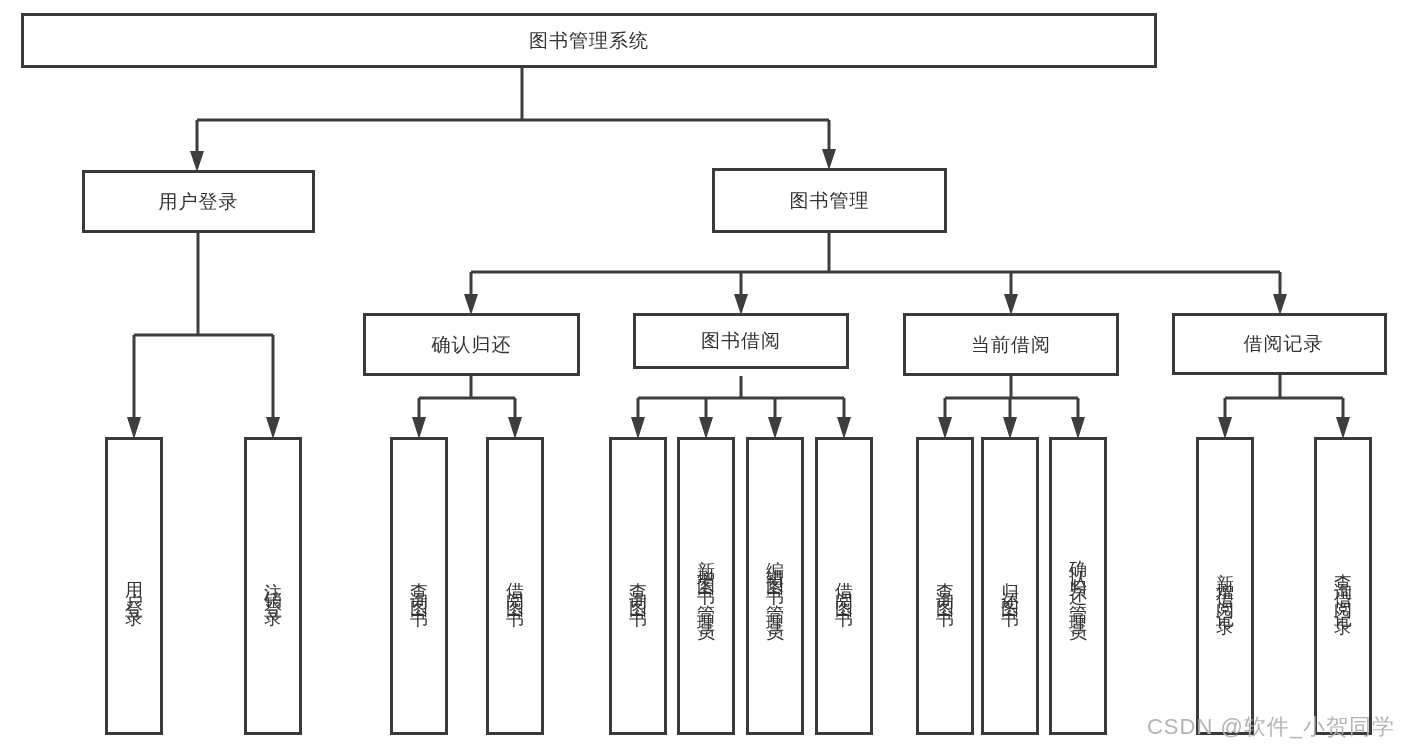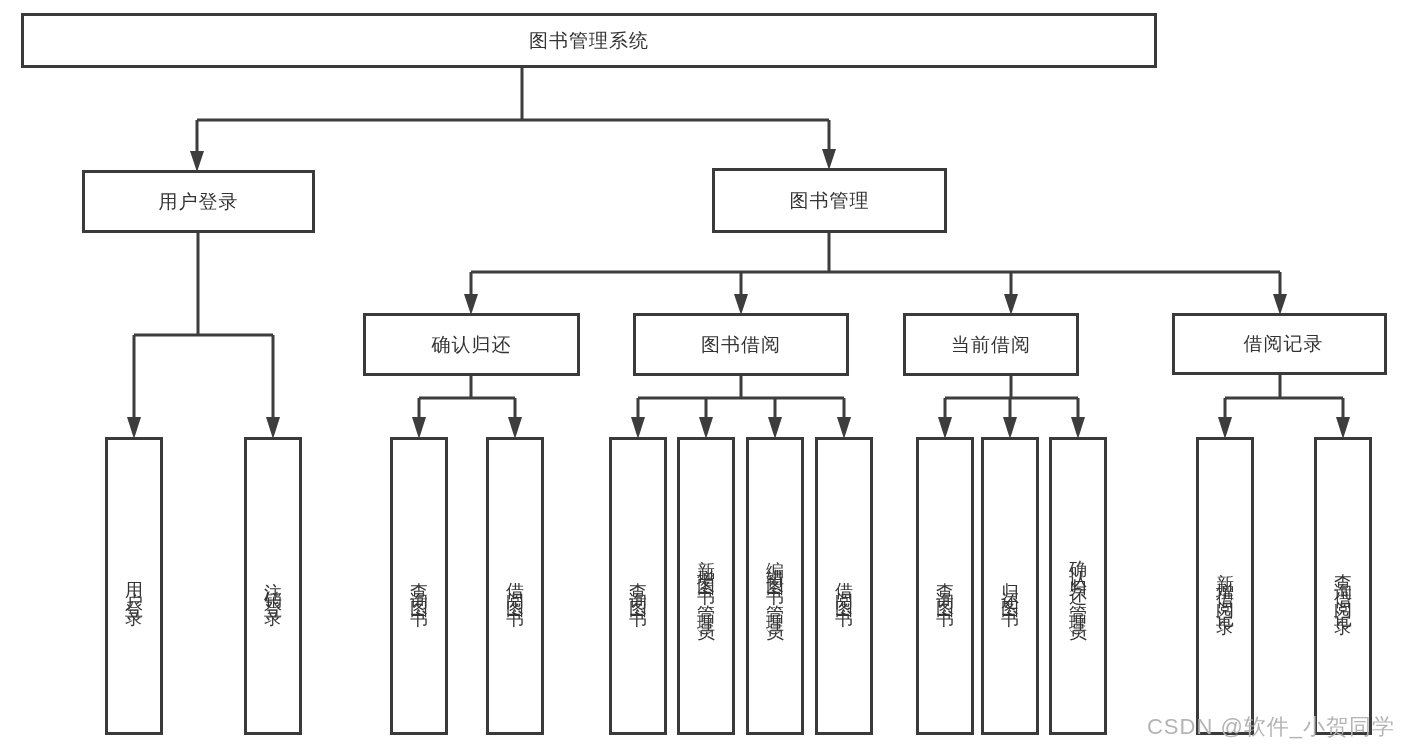--- a/index.html
+++ b/index.html
@@ -53,22 +53,22 @@
     letter-spacing: 9px;
     line-height: 1;
     white-space: nowrap;
   }
 
   
   .b-root { left: 21px;   top: 13px;  width: 1136px; height: 55px; }
   .b-l2a  { left: 82px;   top: 170px; width: 233px;  height: 63px; }
   .b-l2b  { left: 712px;  top: 168px; width: 235px;  height: 65px; }
   .b-l3a  { left: 363px;  top: 313px; width: 217px;  height: 63px; }
-  .b-l3b  { left: 633px;  top: 313px; width: 216px;  height: 63px; }
-  .b-l3c  { left: 903px;  top: 313px; width: 176px;  height: 63px; text-align: center; }
+  .b-l3b  { left: 633px;  top: 313px; width: 216px;  height: 56px; }
+  .b-l3c  { left: 903px;  top: 313px; width: 216px;  height: 63px; text-align: center; }
   .b-l3d  { left: 1172px; top: 313px; width: 215px;  height: 62px; padding-left: 8px; }
 
   
   .b-u1 { left: 105px; }
   .b-u2 { left: 244px; }
   .b-n1 { left: 390px; }
   .b-n2 { left: 486px; }
   .b-b1 { left: 609px; }
   .b-b2 { left: 677px; }
   .b-b3 { left: 746px; }

